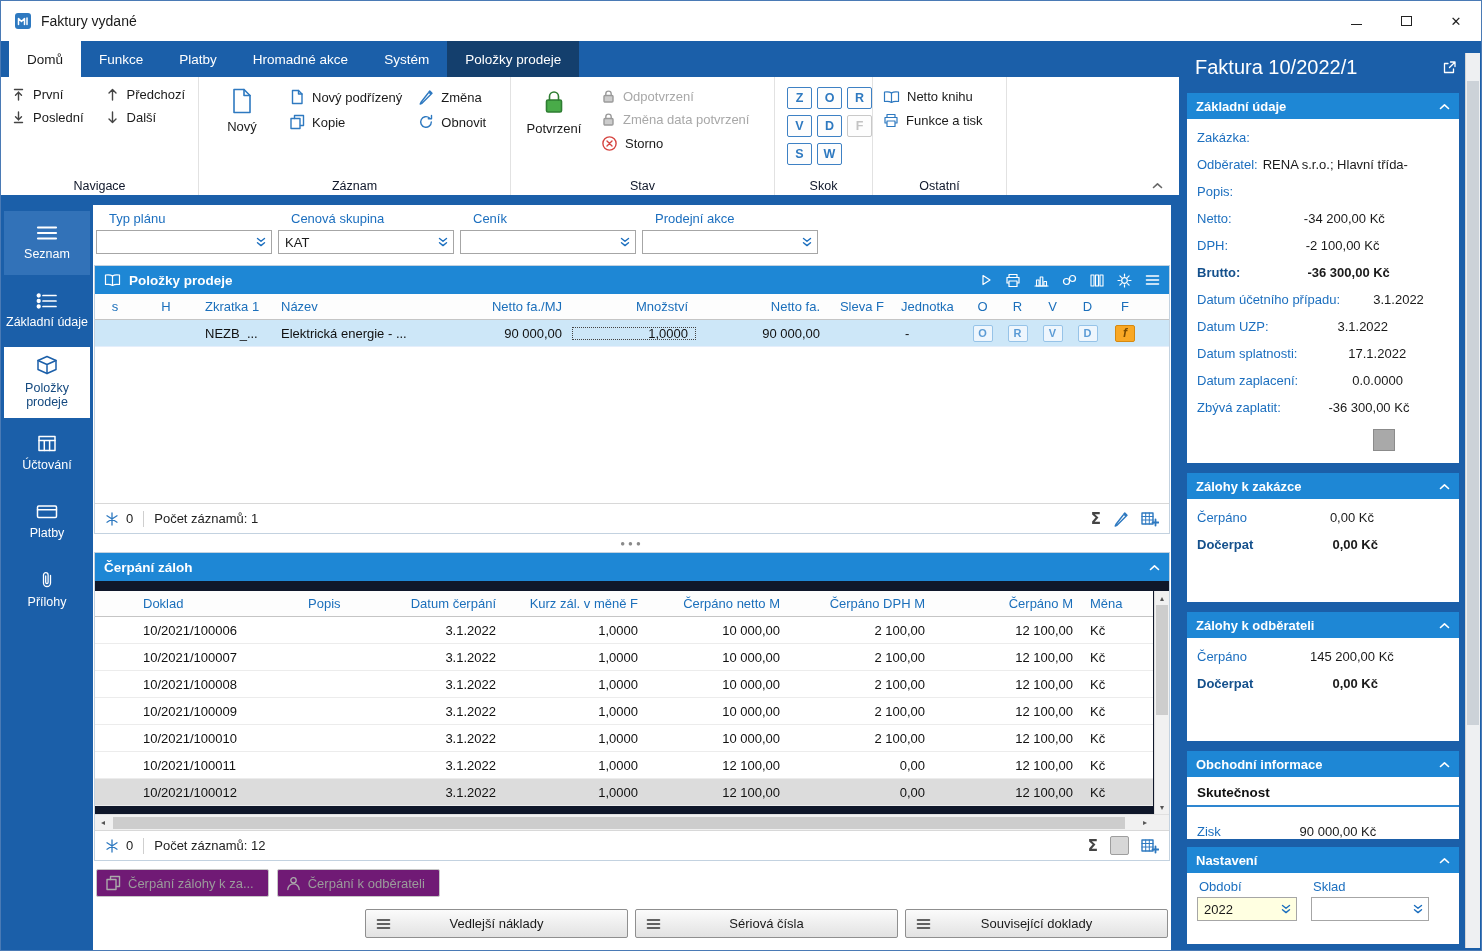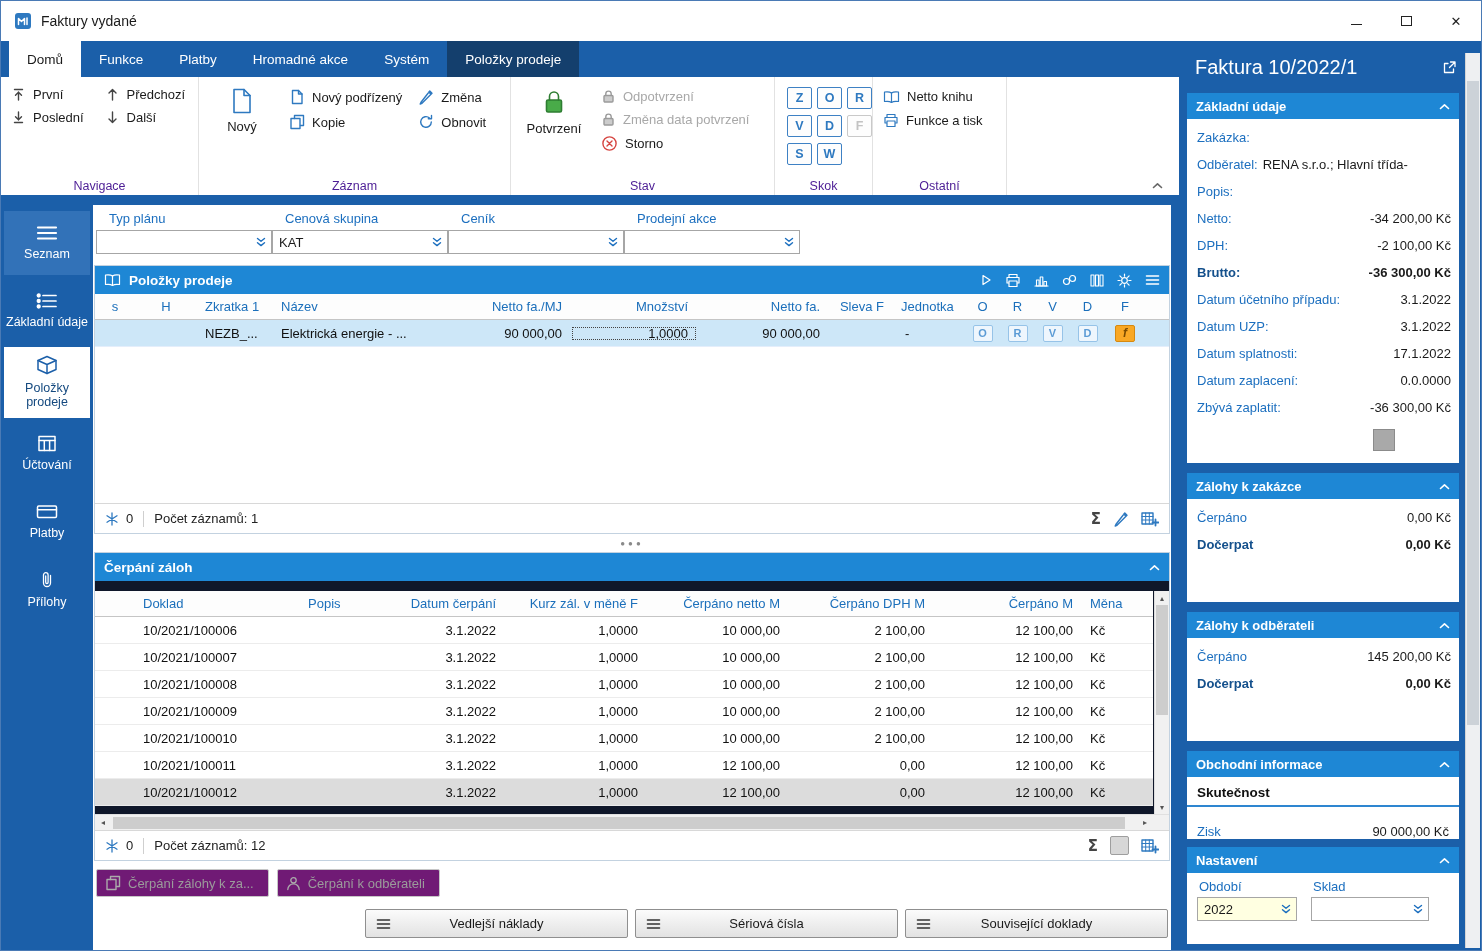--- a/index.html
+++ b/index.html
@@ -16,21 +16,21 @@
 
 .body{flex:1;display:flex;min-height:0;}
 .left-col{width:1178px;display:flex;flex-direction:column;background:#1b5fa9;}
 .tabstrip{height:36px;display:flex;padding-left:8px;align-items:stretch;}
 .tab{padding:0 18px;display:flex;align-items:center;color:#fff;font-size:13.5px;white-space:nowrap;}
 .tab.active{background:#fff;color:#1a1a1a;}
 .tab.context{background:#143f6d;}
 
 .ribbon{height:118px;background:#fff;display:flex;position:relative;flex:0 0 118px;}
 .rgroup{position:relative;border-right:1px solid #e2e2e2;padding:6px 4px 20px 6px;}
-.rg-label{position:absolute;bottom:2px;left:0;right:0;text-align:center;color:#4c1d95;font-size:12.5px;}
+.rg-label{position:absolute;bottom:2px;left:0;right:0;text-align:center;color:#0f172a;font-size:12.5px;}
 .nav-grid{display:grid;grid-template-rows:repeat(2,auto);grid-auto-flow:column;gap:8px 16px;padding:4px 4px;}
 .ritem{display:flex;align-items:center;gap:7px;font-size:13px;color:#1a1a1a;white-space:nowrap;}
 .ritem .ic{color:#444;display:flex;}
 .ritem.blue .ic{color:#2e79c0;}
 .ritem.disabled{color:#a8a8a8;}
 .rflex{display:flex;gap:16px;padding:2px 6px;}
 .rcol{display:flex;flex-direction:column;gap:9px;padding-top:4px;}
 .rcol3{display:flex;flex-direction:column;gap:8px;padding-top:4px;}
 .bigbtn{width:62px;display:flex;flex-direction:column;align-items:center;gap:4px;padding-top:2px;font-size:13px;color:#1a1a1a;text-align:center;}
 .bigbtn .ic{display:flex;}
@@ -44,21 +44,21 @@
 .workspace{flex:1;display:flex;padding-top:10px;min-height:0;}
 .sidebar{width:92px;flex:0 0 92px;padding:6px 3px 0 3px;display:flex;flex-direction:column;gap:4px;}
 .side-item{min-height:64px;display:flex;flex-direction:column;align-items:center;justify-content:center;gap:6px;color:#fff;padding:8px 2px;text-align:center;}
 .side-item .side-ic{display:flex;color:#fff;}
 .side-label{font-size:12.5px;line-height:1.15;}
 .side-item.highlight{background:#3272b8;}
 .side-item.active{background:#fff;color:#14497f;}
 .side-item.active .side-ic{color:#1b5fa9;}
 .main{flex:1;margin-right:8px;display:flex;flex-direction:column;background:#fff;min-height:0;padding:0 1px;}
 
-.filter-bar{height:58px;display:flex;padding:6px 0 0 2px;flex:0 0 58px;}
+.filter-bar{height:58px;display:flex;gap:6px;padding:6px 0 0 2px;flex:0 0 58px;}
 .filter-block{width:176px;}
 .filter-label{padding-left:13px;color:#1c6fbf;font-size:13px;margin-bottom:4px;white-space:nowrap;}
 .combo{height:24px;border:1px solid #a6a6a6;background:#fff;display:flex;align-items:center;padding:0 5px 0 6px;font-size:13px;color:#1a1a1a;}
 .combo .chev{margin-left:auto;color:#1c6fbf;display:flex;}
 .combo.yellow{background:#ffffe1;}
 
 .panel{border:1px solid #c3d2e0;display:flex;flex-direction:column;background:#fff;}
 .panel.grow{flex:1;min-height:0;margin-top:2px;}
 .p-header{height:28px;background:#1e87d5;color:#fff;display:flex;align-items:center;padding:0 9px;gap:8px;flex:0 0 28px;}
 .p-title{font-weight:bold;font-size:13.5px;}
@@ -109,21 +109,21 @@
 .right-panel{width:302px;flex:0 0 302px;background:#1b5fa9;position:relative;display:flex;flex-direction:column;padding:0 22px 6px 8px;}
 .rp-title-row{height:52px;display:flex;align-items:center;color:#fff;padding-left:8px;flex:0 0 52px;}
 .rp-title{font-size:20px;}
 .rp-title-row .popup{margin-left:auto;margin-right:2px;display:flex;color:#fff;}
 .card{background:#fff;margin-bottom:10px;display:flex;flex-direction:column;overflow:hidden;}
 .card-h{height:26px;background:#1e87d5;color:#fff;font-weight:bold;font-size:13px;display:flex;align-items:center;padding:0 9px;flex:0 0 26px;}
 .card-h .chev{margin-left:auto;display:flex;color:#fff;}
 .card-rows{padding:5px 8px 0 10px;}
 .d-row{height:27px;display:flex;align-items:center;font-size:13px;}
 .d-label{color:#1c6fbf;white-space:nowrap;}
-.d-value{flex:1;text-align:right;color:#1a1a1a;padding-left:6px;white-space:nowrap;}
+.d-value{flex:1;text-align:center;color:#1a1a1a;padding-left:6px;white-space:nowrap;}
 .d-row.left .d-value{text-align:left;padding-left:5px;}
 .d-row.bold .d-label{color:#14508c;font-weight:bold;}
 .d-row.bold .d-value{font-weight:bold;}
 .gray-square{width:22px;height:22px;background:#a9a9a9;border:1px solid #8b8b8b;margin:8px 64px 10px auto;}
 .card.zakladni{min-height:370px;}
 .card.h129{height:129px;}
 .card.obchodni{height:88px;margin-bottom:2px;}
 .ob-tab{padding:8px 10px 0 10px;font-weight:bold;font-size:13.5px;color:#111;}
 .ob-underline{border-bottom:2px solid #2e86d0;margin-top:5px;}
 .d-row.partial{margin:16px 10px 0 10px;}

